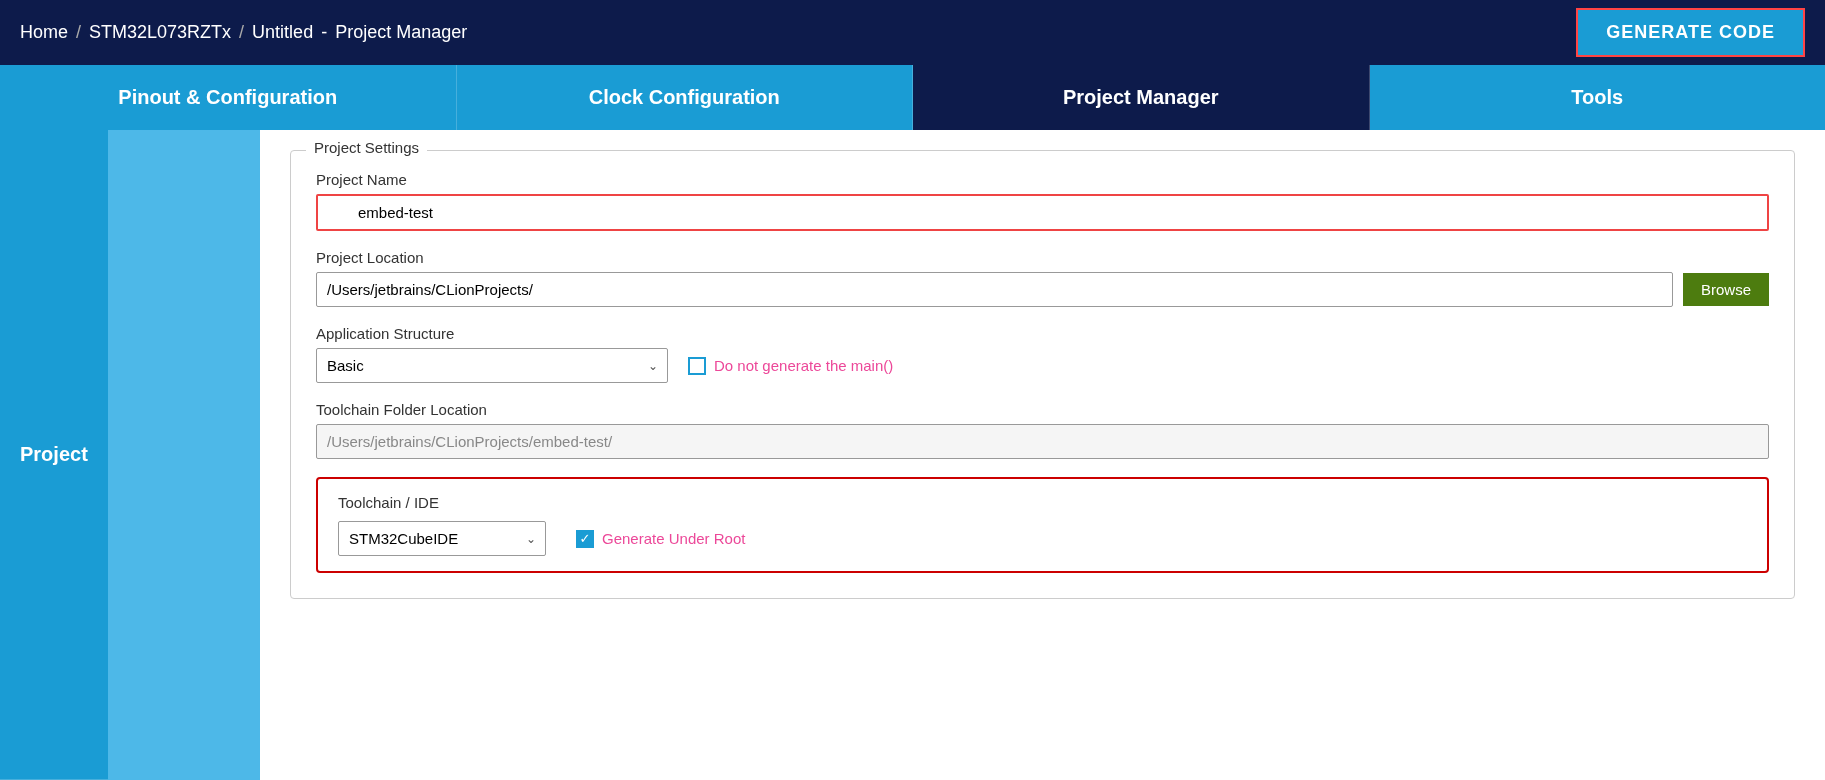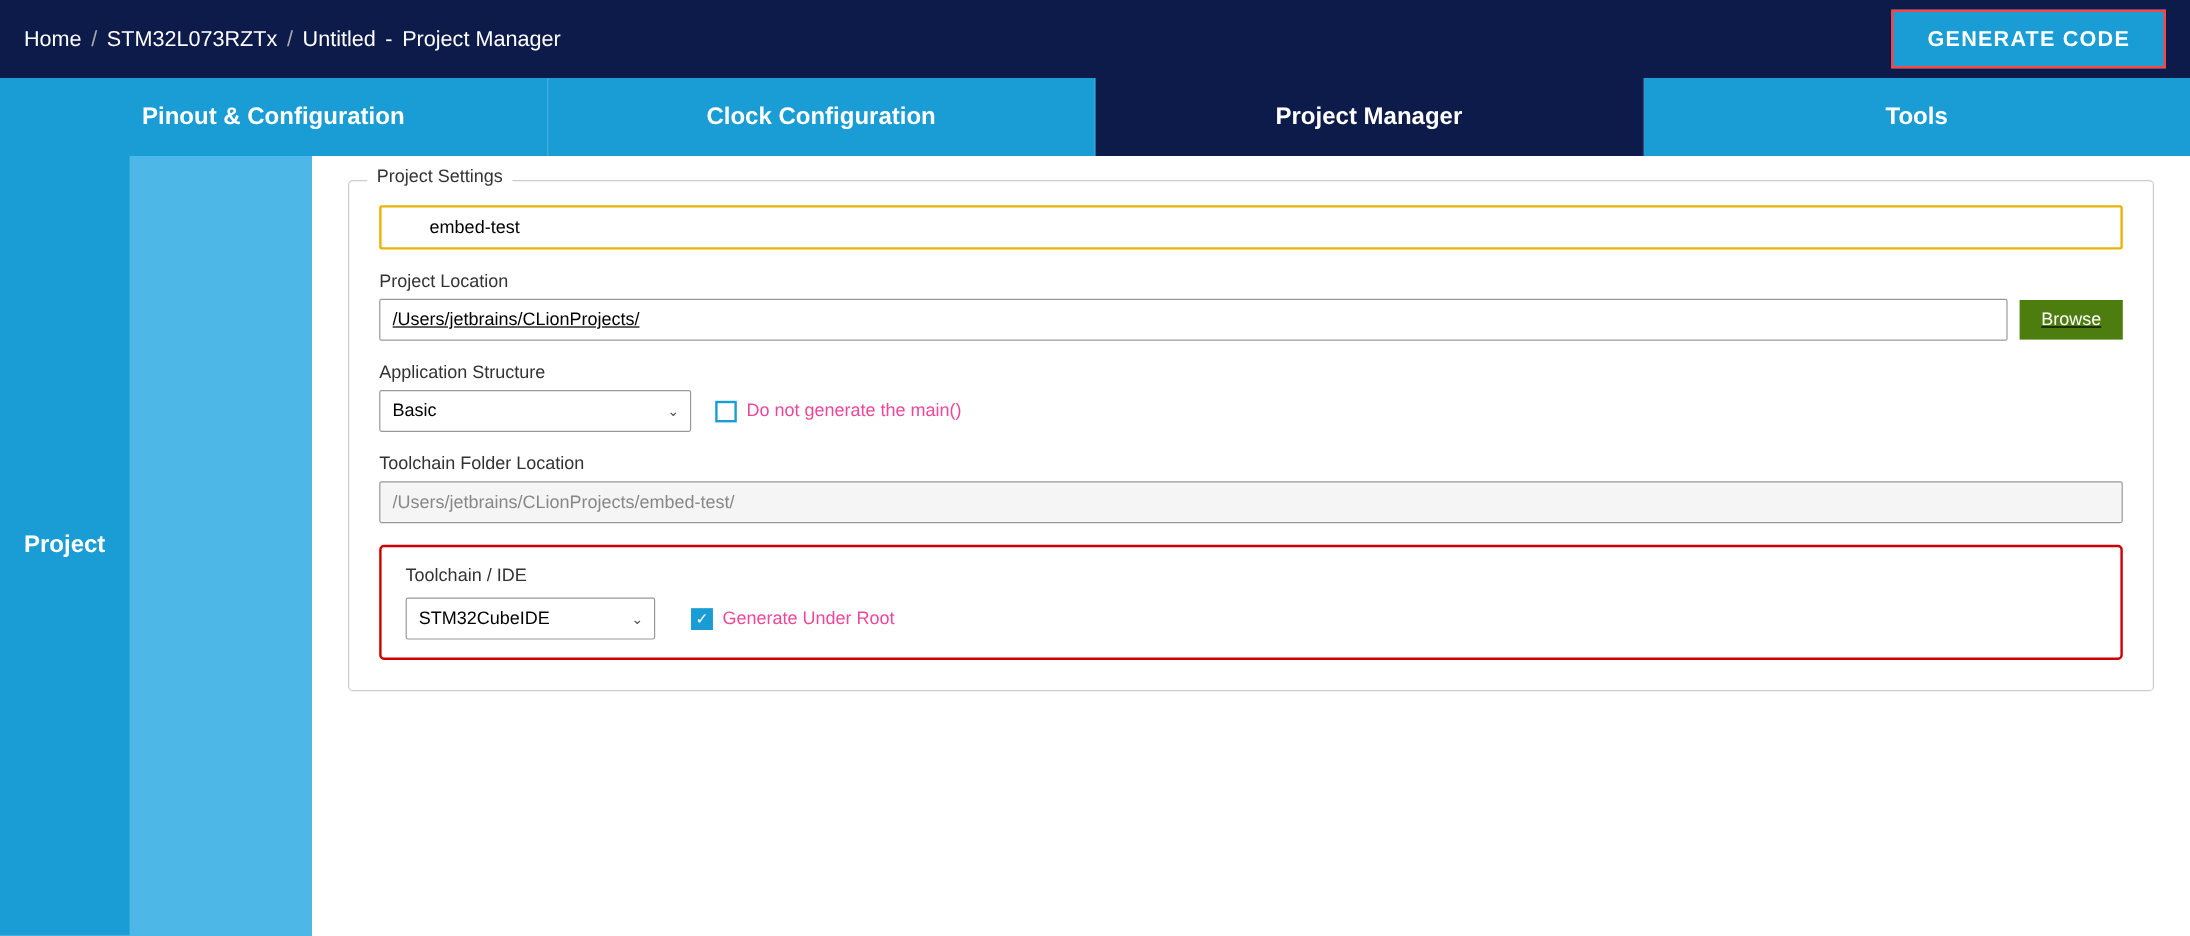--- a/index.html
+++ b/index.html
@@ -123,33 +123,32 @@
       margin-bottom: 6px;
     }
     .form-input {
       width: 100%;
       padding: 8px 10px;
       font-size: 15px;
       border: 1px solid #999;
       border-radius: 2px;
     }
     .form-input.outlined {
-      border: 2px solid #eab308;
+      border: 2px solid #ef4444;
       padding-left: 40px;
     }
     .form-input.disabled {
       background: #f5f5f5;
       color: #888;
     }
 
     .location-row {
       display: flex;
       gap: 10px;
       align-items: center;
-      text-decoration: underline;
     }
     .location-row .form-input {
       flex: 1;
     }
     .browse-btn {
       padding: 8px 18px;
       background: #4d7c0f;
       color: white;
       border: none;
       font-size: 15px;
@@ -157,21 +156,21 @@
       white-space: nowrap;
     }
 
     .app-structure-row {
       display: flex;
       align-items: center;
       gap: 20px;
     }
     .select-wrapper {
       position: relative;
-      width: 260px;
+      width: 352px;
     }
     .form-select {
       width: 100%;
       padding: 8px 35px 8px 10px;
       font-size: 15px;
       border: 1px solid #999;
       border-radius: 2px;
       appearance: none;
       background: white;
       cursor: pointer;
@@ -291,20 +290,21 @@
     <div class="sidebar-item active">
       <span>Project</span>
     </div>
   </div>
 
   <div class="content-panel">
     <div class="project-settings">
       <span class="fieldset-legend">Project Settings</span>
 
       <div class="form-group">
+        <label class="form-label">Project Name</label>
         <input class="form-input outlined" type="text" value="embed-test" style="">
       </div>
 
       <div class="form-group">
         <label class="form-label">Project Location</label>
         <div class="location-row">
           <input class="form-input" type="text" value="/Users/jetbrains/CLionProjects/" style="">
           <button class="browse-btn">Browse</button>
         </div>
       </div>

